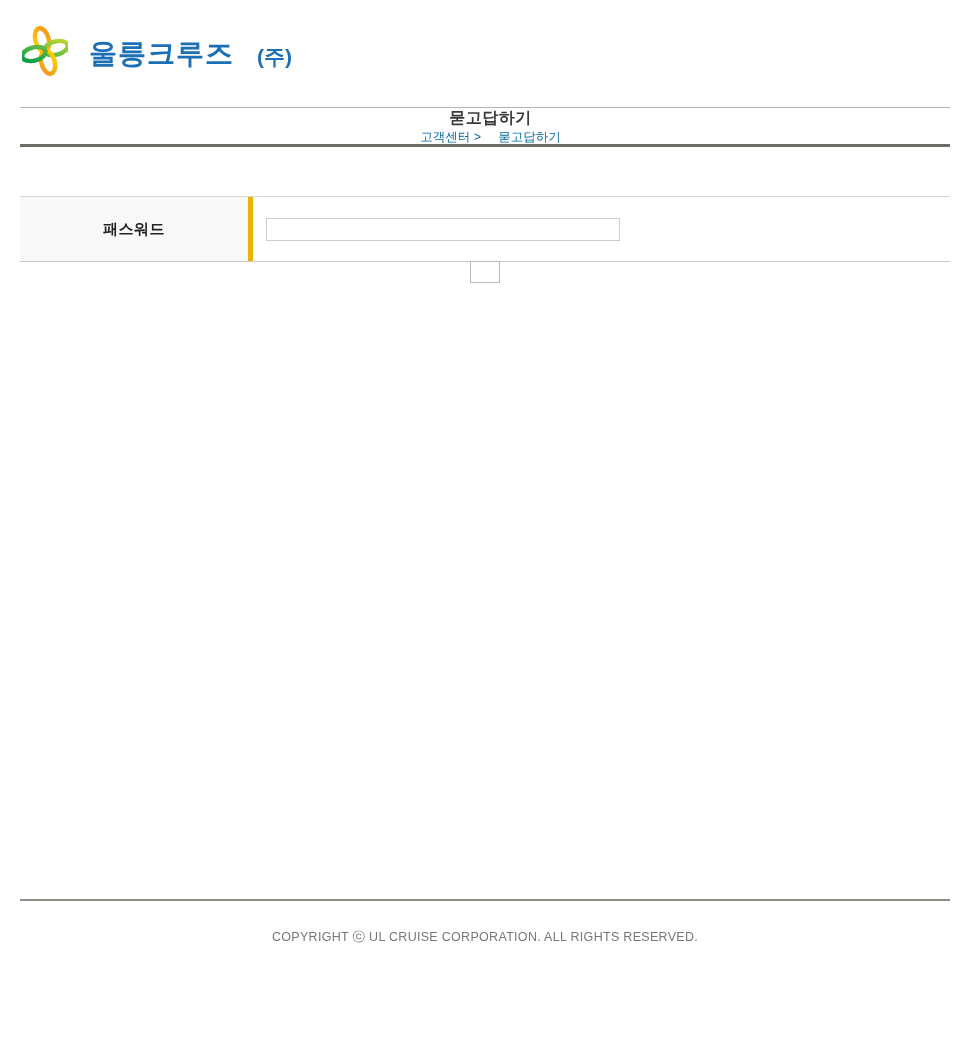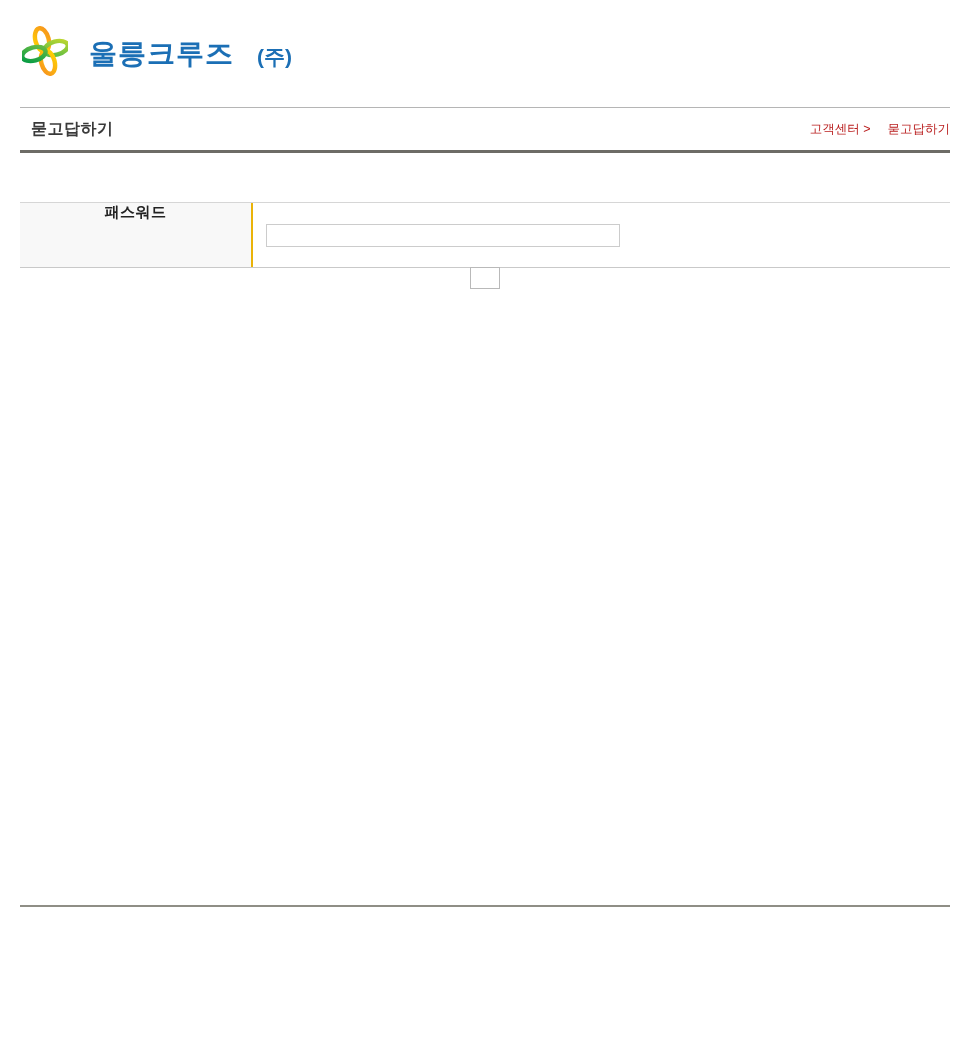--- a/index.html
+++ b/index.html
@@ -48,55 +48,56 @@
     line-height: 1;
     padding-top: 10px;
     margin-left: 2px;
   }
 
   
   .content-frame { margin: 0 20px; }
   .title-bar {
     border-top: 1px solid #b5b5b5;
     border-bottom: 3px solid #6d6c66;
-    height: 46px;
+    height: 40px;
     display: flex;
     align-items: center;
     justify-content: space-between;
     padding-left: 11px;
+    flex-direction: column;
   }
   .page-title {
     font-size: 16px;
     font-weight: bold;
     color: #3a3a3a;
     letter-spacing: 0.5px;
   }
   .breadcrumb {
     display: flex;
     align-items: center;
     gap: 17px;
     font-size: 12.5px;
-    color: #b91c1c;
+    color: #0369a1;
   }
   .breadcrumb span { cursor: pointer; }
 
   
   .pw-table {
     margin: 49px 20px 0;
     border-top: 1px solid #d6d6d6;
     border-bottom: 1px solid #c9c9c9;
     display: flex;
     height: 66px;
   }
   .pw-label-cell {
     width: 233px;
     background: #f8f8f8;
-    border-right: 2px solid #eab308;
-    display: flex;
-    align-items: flex-start;
+    border-right: 5px solid #eab308;
+    display: flex;
+    align-items: center;
     justify-content: center;
   }
   .pw-label {
     font-size: 15px;
     font-weight: bold;
     color: #222;
     letter-spacing: 0.5px;
   }
   .pw-input-cell {
     flex: 1;
@@ -202,14 +203,15 @@
     </div>
   </div>
 
   <div class="submit-row">
     <button class="submit-button"></button>
   </div>
 
   <div class="big-spacer"></div>
 
   <div class="footer-rule"></div>
+  <div class="footer-text">COPYRIGHT ⓒ UL CRUISE CORPORATION. ALL RIGHTS RESERVED.</div>
 
 </div>
 
 </body></html>

